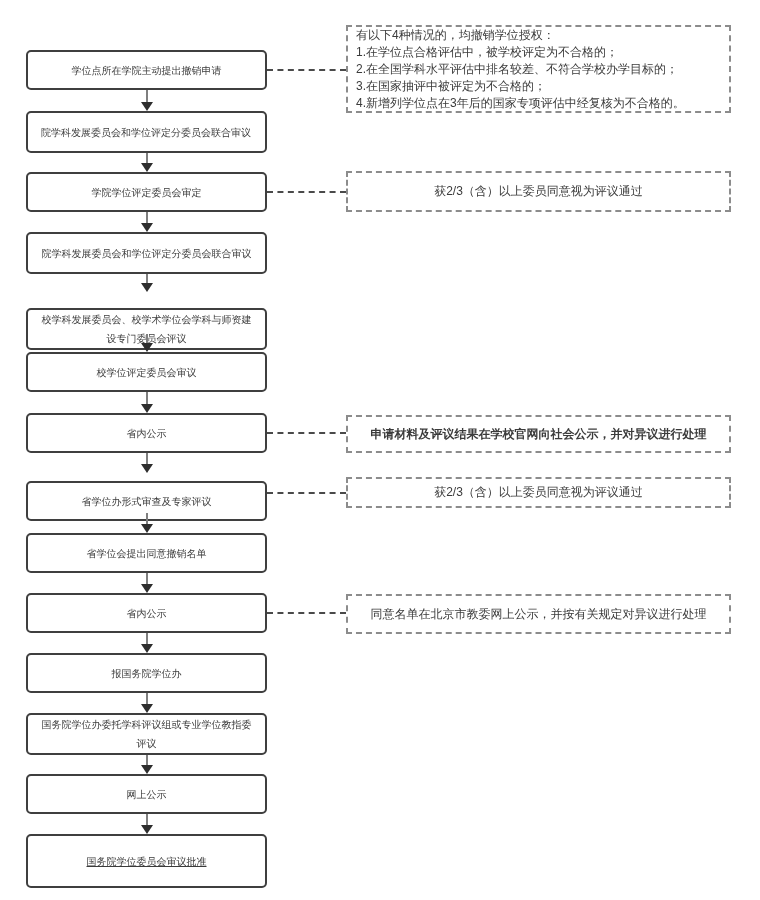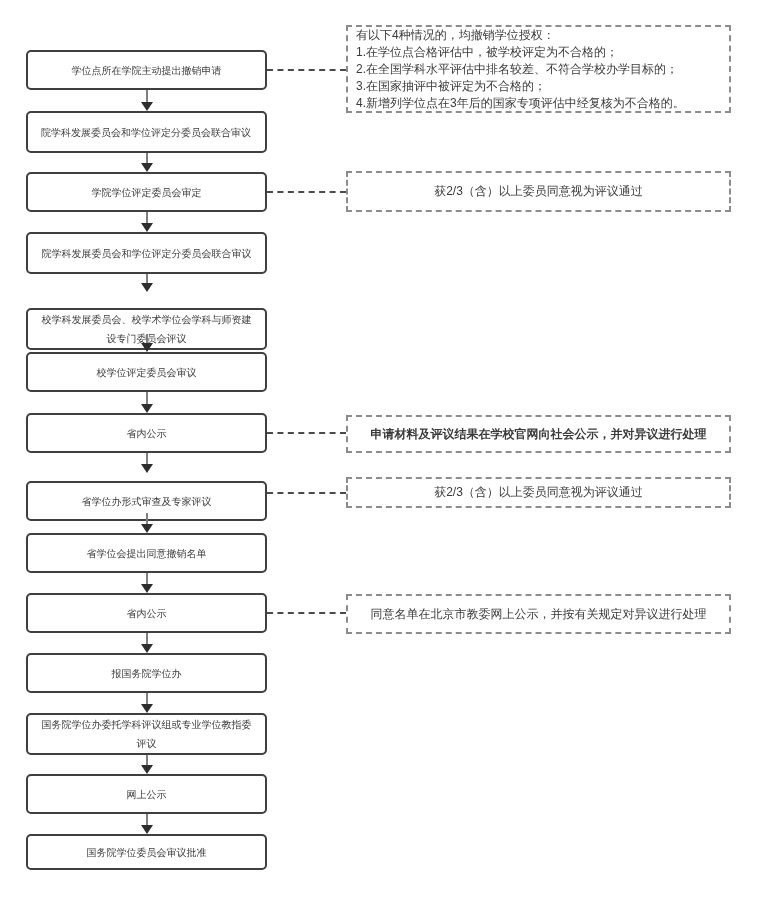--- a/index.html
+++ b/index.html
@@ -93,21 +93,21 @@
   <div class="flow-box" style="top:232px;height:42px;">院学科发展委员会和学位评定分委员会联合审议</div>
   <div class="flow-box" style="top:308px;height:42px;">校学科发展委员会、校学术学位会学科与师资建设专门委员会评议</div>
   <div class="flow-box" style="top:352px;height:40px;">校学位评定委员会审议</div>
   <div class="flow-box" style="top:413px;height:40px;">省内公示</div>
   <div class="flow-box" style="top:473px;height:40px;margin-top:8px;">省学位办形式审查及专家评议</div>
   <div class="flow-box" style="top:533px;height:40px;">省学位会提出同意撤销名单</div>
   <div class="flow-box" style="top:593px;height:40px;">省内公示</div>
   <div class="flow-box" style="top:653px;height:40px;">报国务院学位办</div>
   <div class="flow-box" style="top:713px;height:42px;">国务院学位办委托学科评议组或专业学位教指委评议</div>
   <div class="flow-box" style="top:774px;height:40px;">网上公示</div>
-  <div class="flow-box" style="top:834px;height:36px;">国务院学位委员会审议批准</div>
+  <div class="flow-box" style="top:834px;height:54px;text-decoration:underline;">国务院学位委员会审议批准</div>
 
   <div class="arrow" style="top:90px;height:21px;">
       <div class="shaft"></div>
       <div class="head"></div>
     </div>
   <div class="arrow" style="top:153px;height:19px;">
       <div class="shaft"></div>
       <div class="head"></div>
     </div>
   <div class="arrow" style="top:212px;height:20px;">

